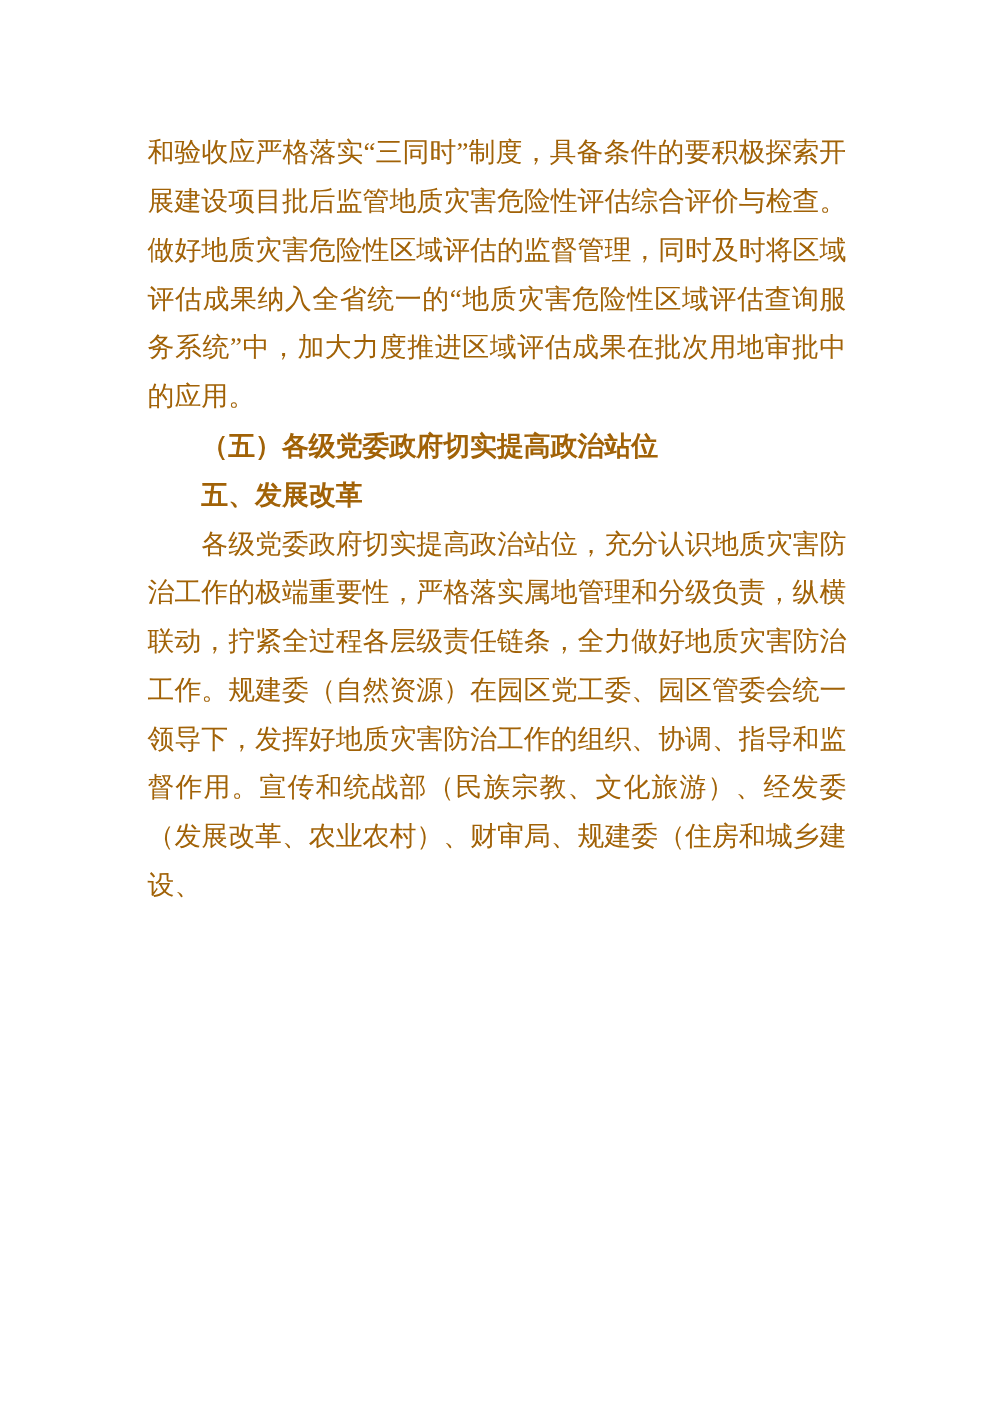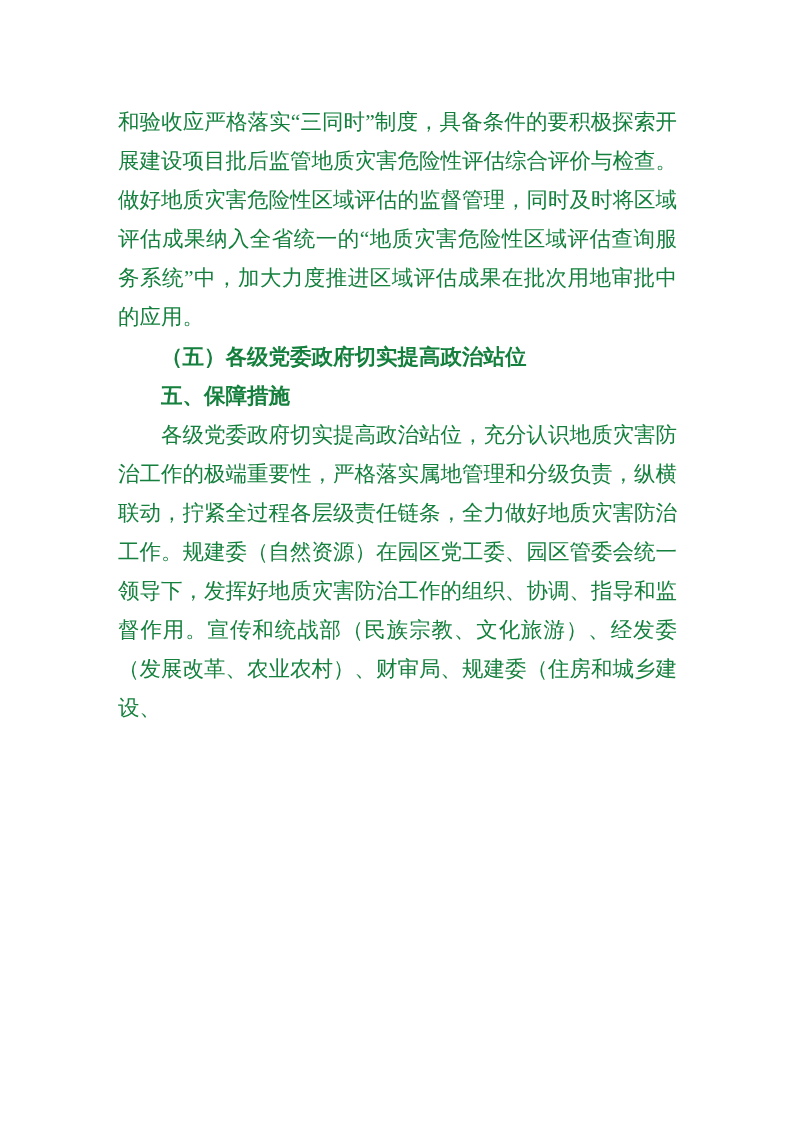--- a/index.html
+++ b/index.html
@@ -13,21 +13,21 @@
     height: 1122px;
     background: #ffffff;
     overflow: hidden;
     box-sizing: border-box;
   }
   .content {
     position: absolute;
     left: 118px;
     top: 103px;
     width: 559px;
-    color: #15803d;
+    color: #a16207;
     font-family: "Liberation Serif", "DejaVu Serif", serif;
     font-size: 21.5px;
     line-height: 39.1px;
     text-align: justify;
   }
   .para {
     margin: 0;
     padding: 0;
     text-indent: 2em;
   }
@@ -51,16 +51,16 @@
     text-align: left;
   }
 </style>
 </head>
 <body>
 
 <div class="page">
   <div class="content">
     <p class="para no-indent">和验收应严格落实“三同时”制度，具备条件的要积极探索开展建设项目批后监管地质灾害危险性评估综合评价与检查。做好地质灾害危险性区域评估的监督管理，同时及时将区域评估成果纳入全省统一的“地质灾害危险性区域评估查询服务系统”中，加大力度推进区域评估成果在批次用地审批中的应用。</p>
     <p class="heading-section">（五）各级党委政府切实提高政治站位</p>
-    <p class="heading-chapter">五、保障措施</p>
+    <p class="heading-chapter">五、发展改革</p>
     <p class="para">各级党委政府切实提高政治站位，充分认识地质灾害防治工作的极端重要性，严格落实属地管理和分级负责，纵横联动，拧紧全过程各层级责任链条，全力做好地质灾害防治工作。规建委（自然资源）在园区党工委、园区管委会统一领导下，发挥好地质灾害防治工作的组织、协调、指导和监督作用。宣传和统战部（民族宗教、文化旅游）、经发委（发展改革、农业农村）、财审局、规建委（住房和城乡建设、</p>
   </div>
 </div>
 
 </body></html>

